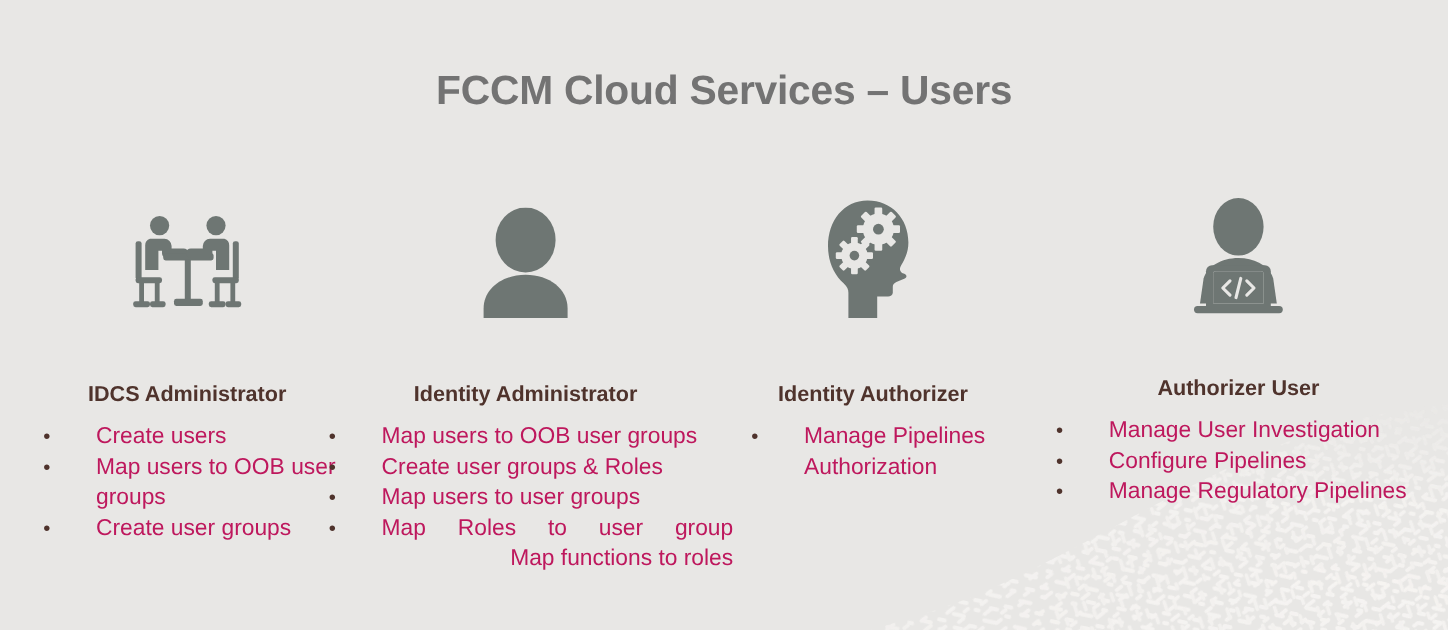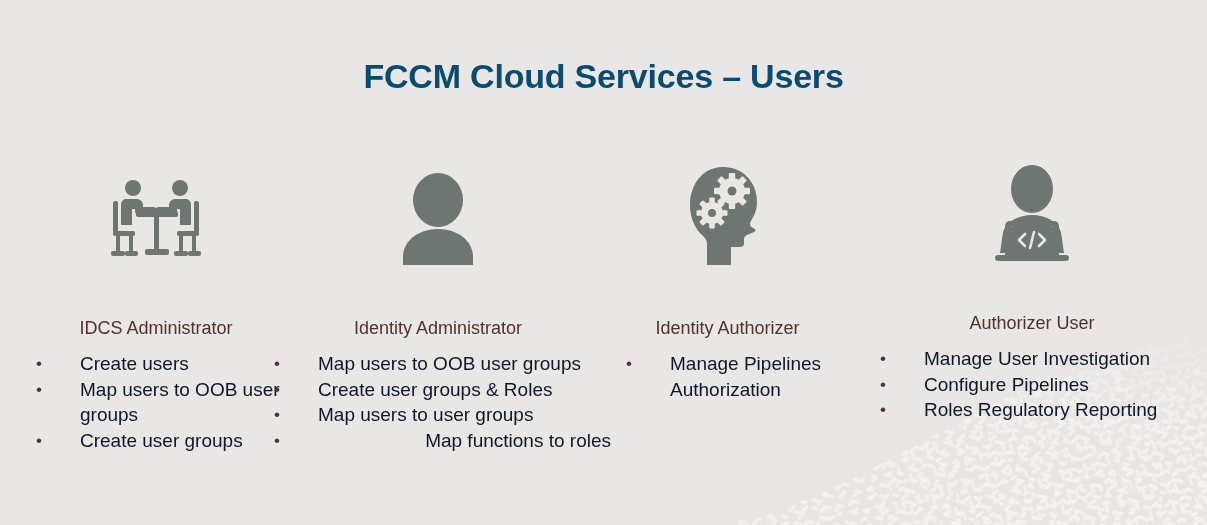--- a/index.html
+++ b/index.html
@@ -38,21 +38,21 @@
   
   .slide-title {
     position: absolute;
     top: 57px;
     left: 0;
     width: 1207px;
     text-align: center;
     font-size: 34px;
     font-weight: bold;
     letter-spacing: -0.2px;
-    color: #0c4a6e;
+    color: #737373;
     line-height: 1.15;
   }
 
   
   .columns {
     position: absolute;
     top: 0;
     left: 0;
     width: 1207px;
     height: 525px;
@@ -75,37 +75,37 @@
     height: 105px;
   }
   .col-0 .icon-wrap { left: 0;   width: 296px; }
   .col-1 .icon-wrap { left: 0;   width: 360px; }
   .col-2 .icon-wrap { left: 0;   width: 255px; }
   .col-3 .icon-wrap { left: 0;   width: 340px; }
 
   .col-head {
     position: absolute;
     font-size: 18px;
-    font-weight: normal;
+    font-weight: bold;
     color: #4f332c;
     text-align: center;
     line-height: 1.15;
     white-space: nowrap;
   }
   .col-0 .col-head { top: 318px; left: 0;   width: 296px; }
   .col-1 .col-head { top: 318px; left: 0;   width: 360px; }
   .col-2 .col-head { top: 318px; left: 0;   width: 255px; text-align: center; }
   .col-3 .col-head { top: 313px; left: 0;   width: 340px; }
 
   .bullets {
     position: absolute;
     list-style: none;
     margin: 0;
     padding: 0;
-    color: #0f172a;
+    color: #be185d;
     font-size: 19px;
     line-height: 25.5px;
   }
   .col-0 .bullets { top: 351px; left: 20px; width: 262px; }
   .col-1 .bullets { top: 351px; left: 8px;  width: 345px; }
   .col-2 .bullets { top: 351px; left: 18px; width: 232px; }
   .col-3 .bullets { top: 346px; left: 10px; width: 325px; }
 
   .bullets li {
     position: relative;
@@ -227,20 +227,21 @@
             <path d="M38,56 C58,56 73,68 73,84 v8 h-70 v-8 C3,68 18,56 38,56 Z"></path>
           </g>
         </svg>
       </div>
       <div class="col-head">Identity Administrator</div>
       <ul class="bullets">
         <li>Map users to OOB user groups</li>
         <li>Create user groups &amp; Roles</li>
         <li>Map users to user groups</li>
         <li class="justify">
+          <span class="ln1">Map Roles to user group</span>
           <span class="ln2">Map functions to roles</span>
         </li>
       </ul>
     </div>
 
     <div class="col col-2">
       <div class="icon-wrap">
         <svg width="82" height="100" viewBox="0 0 82 100" aria-hidden="true">
           <defs>
             <mask id="gearMask">
@@ -306,18 +307,18 @@
             <polyline points="39,69 33,75 39,81"></polyline>
             <polyline points="53,69 59,75 53,81"></polyline>
             <line x1="48" y1="67" x2="44" y2="83"></line>
           </g>
         </svg>
       </div>
       <div class="col-head">Authorizer User</div>
       <ul class="bullets">
         <li>Manage User Investigation</li>
         <li>Configure Pipelines</li>
-        <li>Roles Regulatory Reporting</li>
+        <li>Manage Regulatory Pipelines</li>
       </ul>
     </div>
 
   </div>
 </div>
 
 </body></html>

